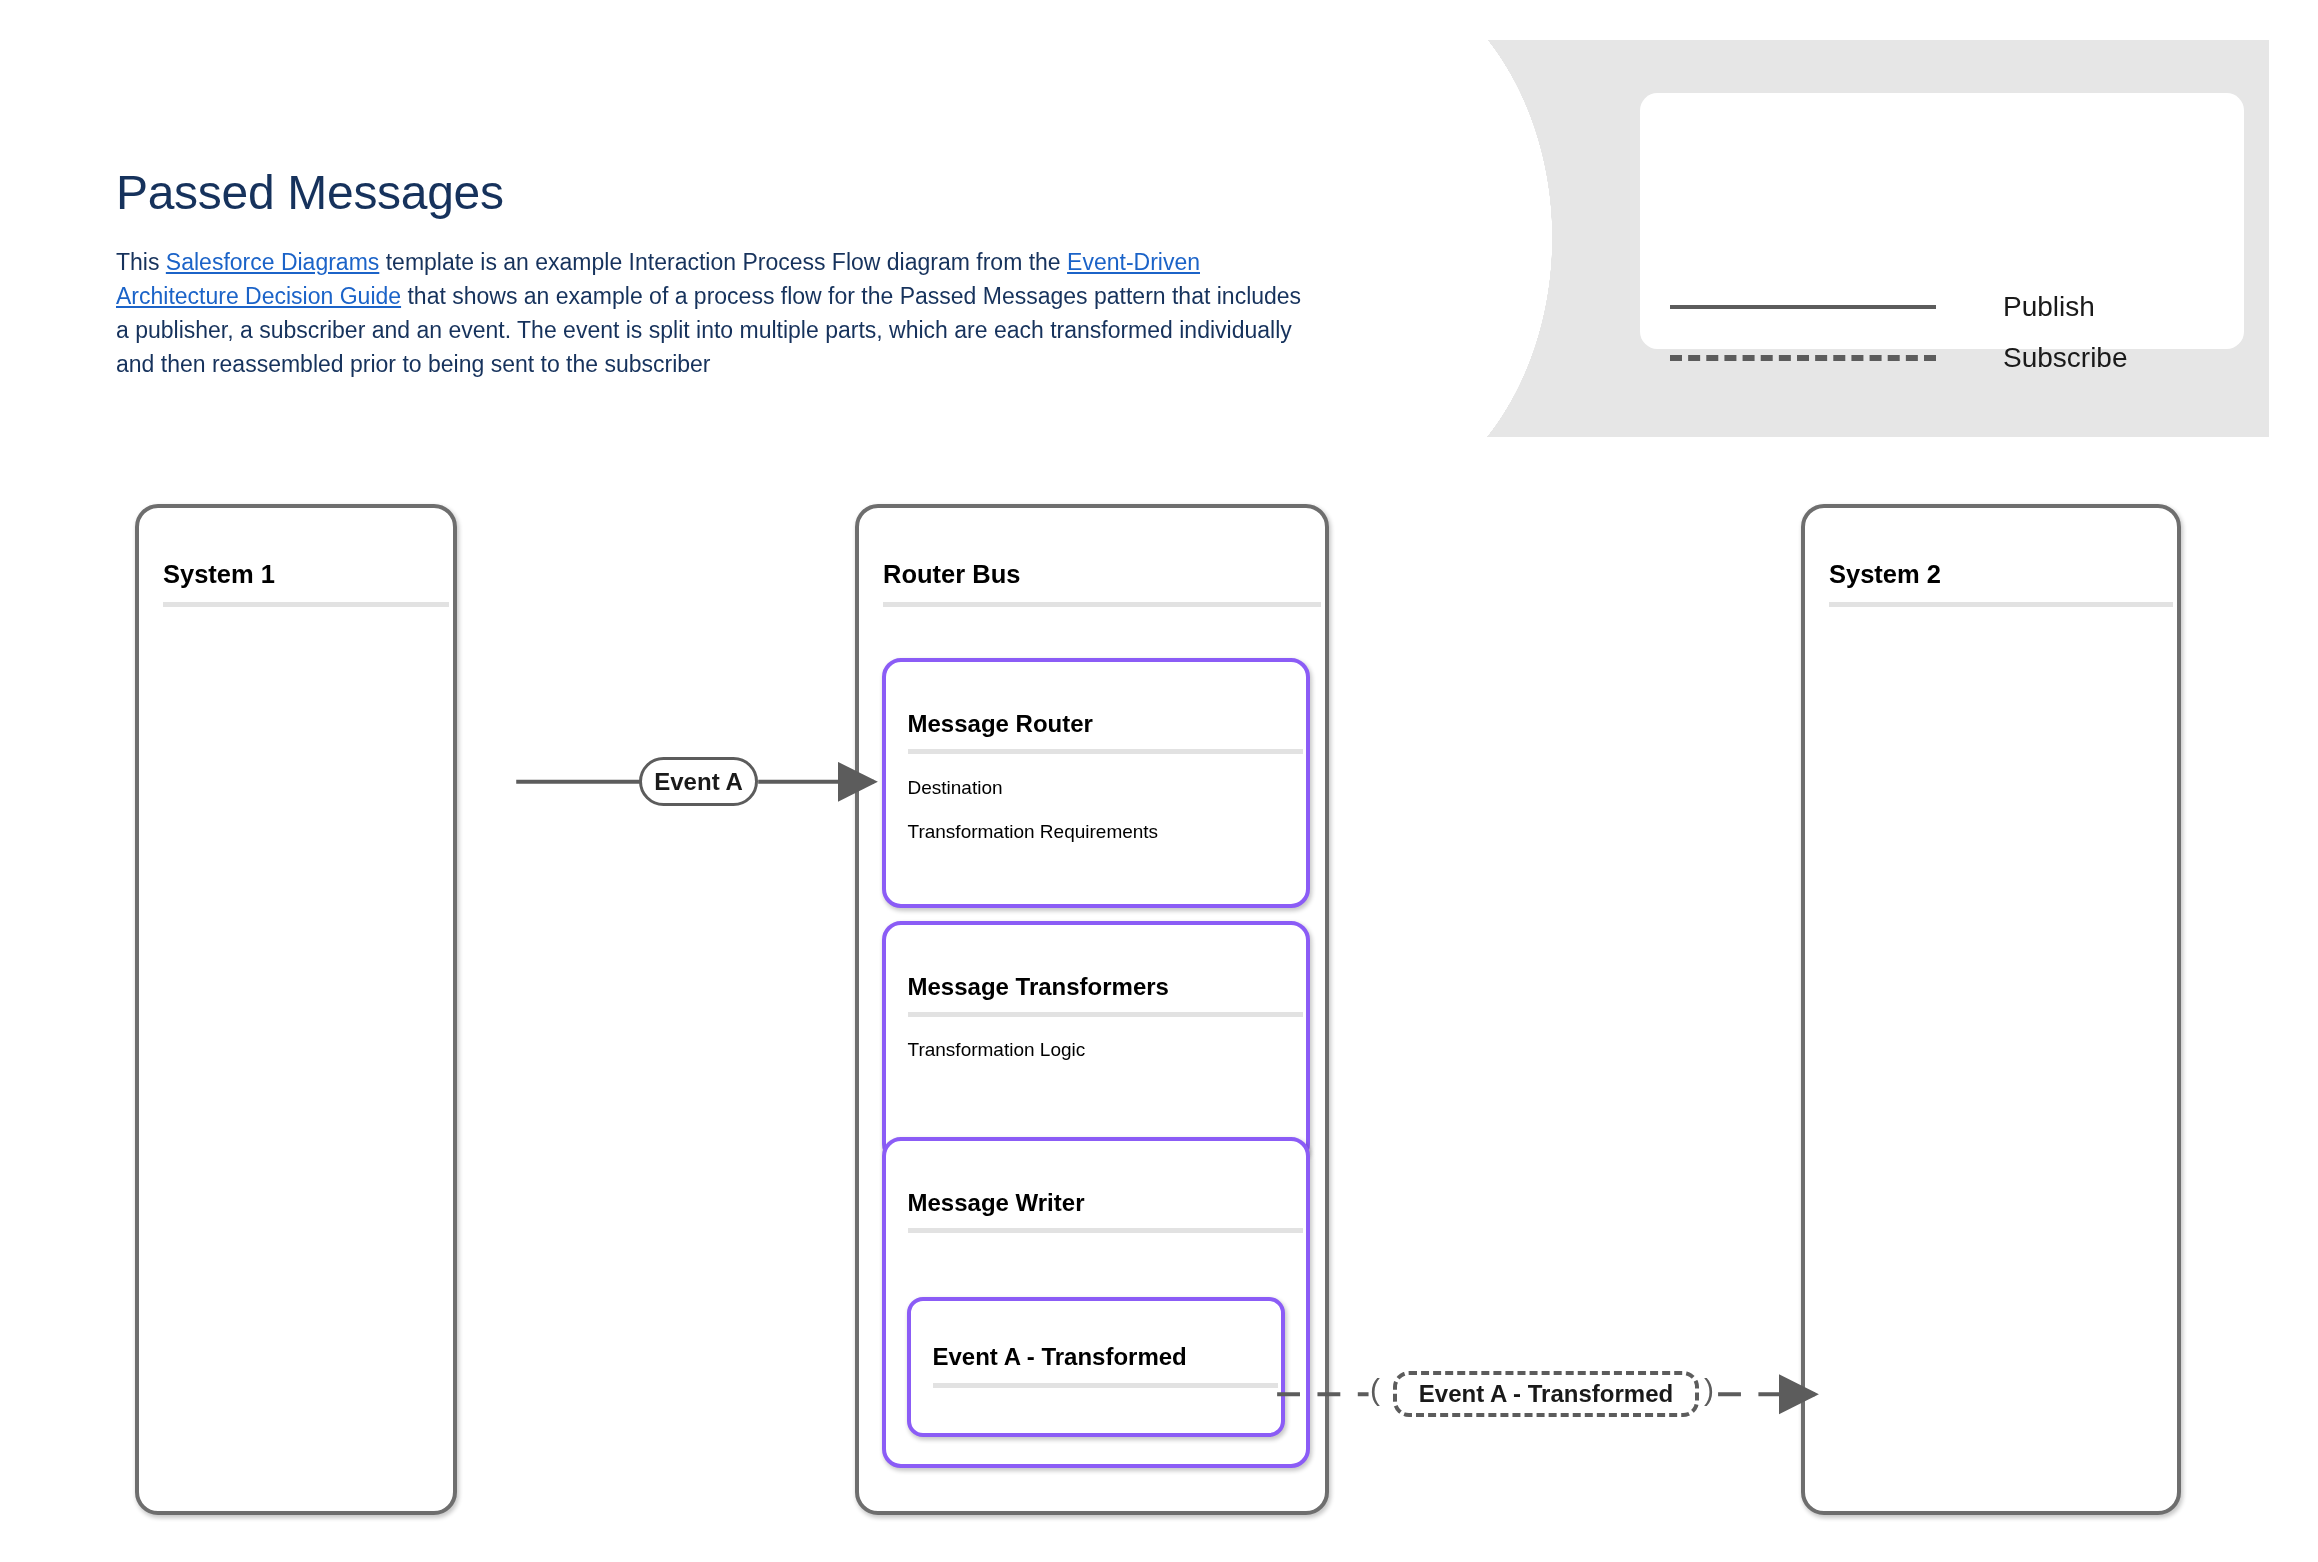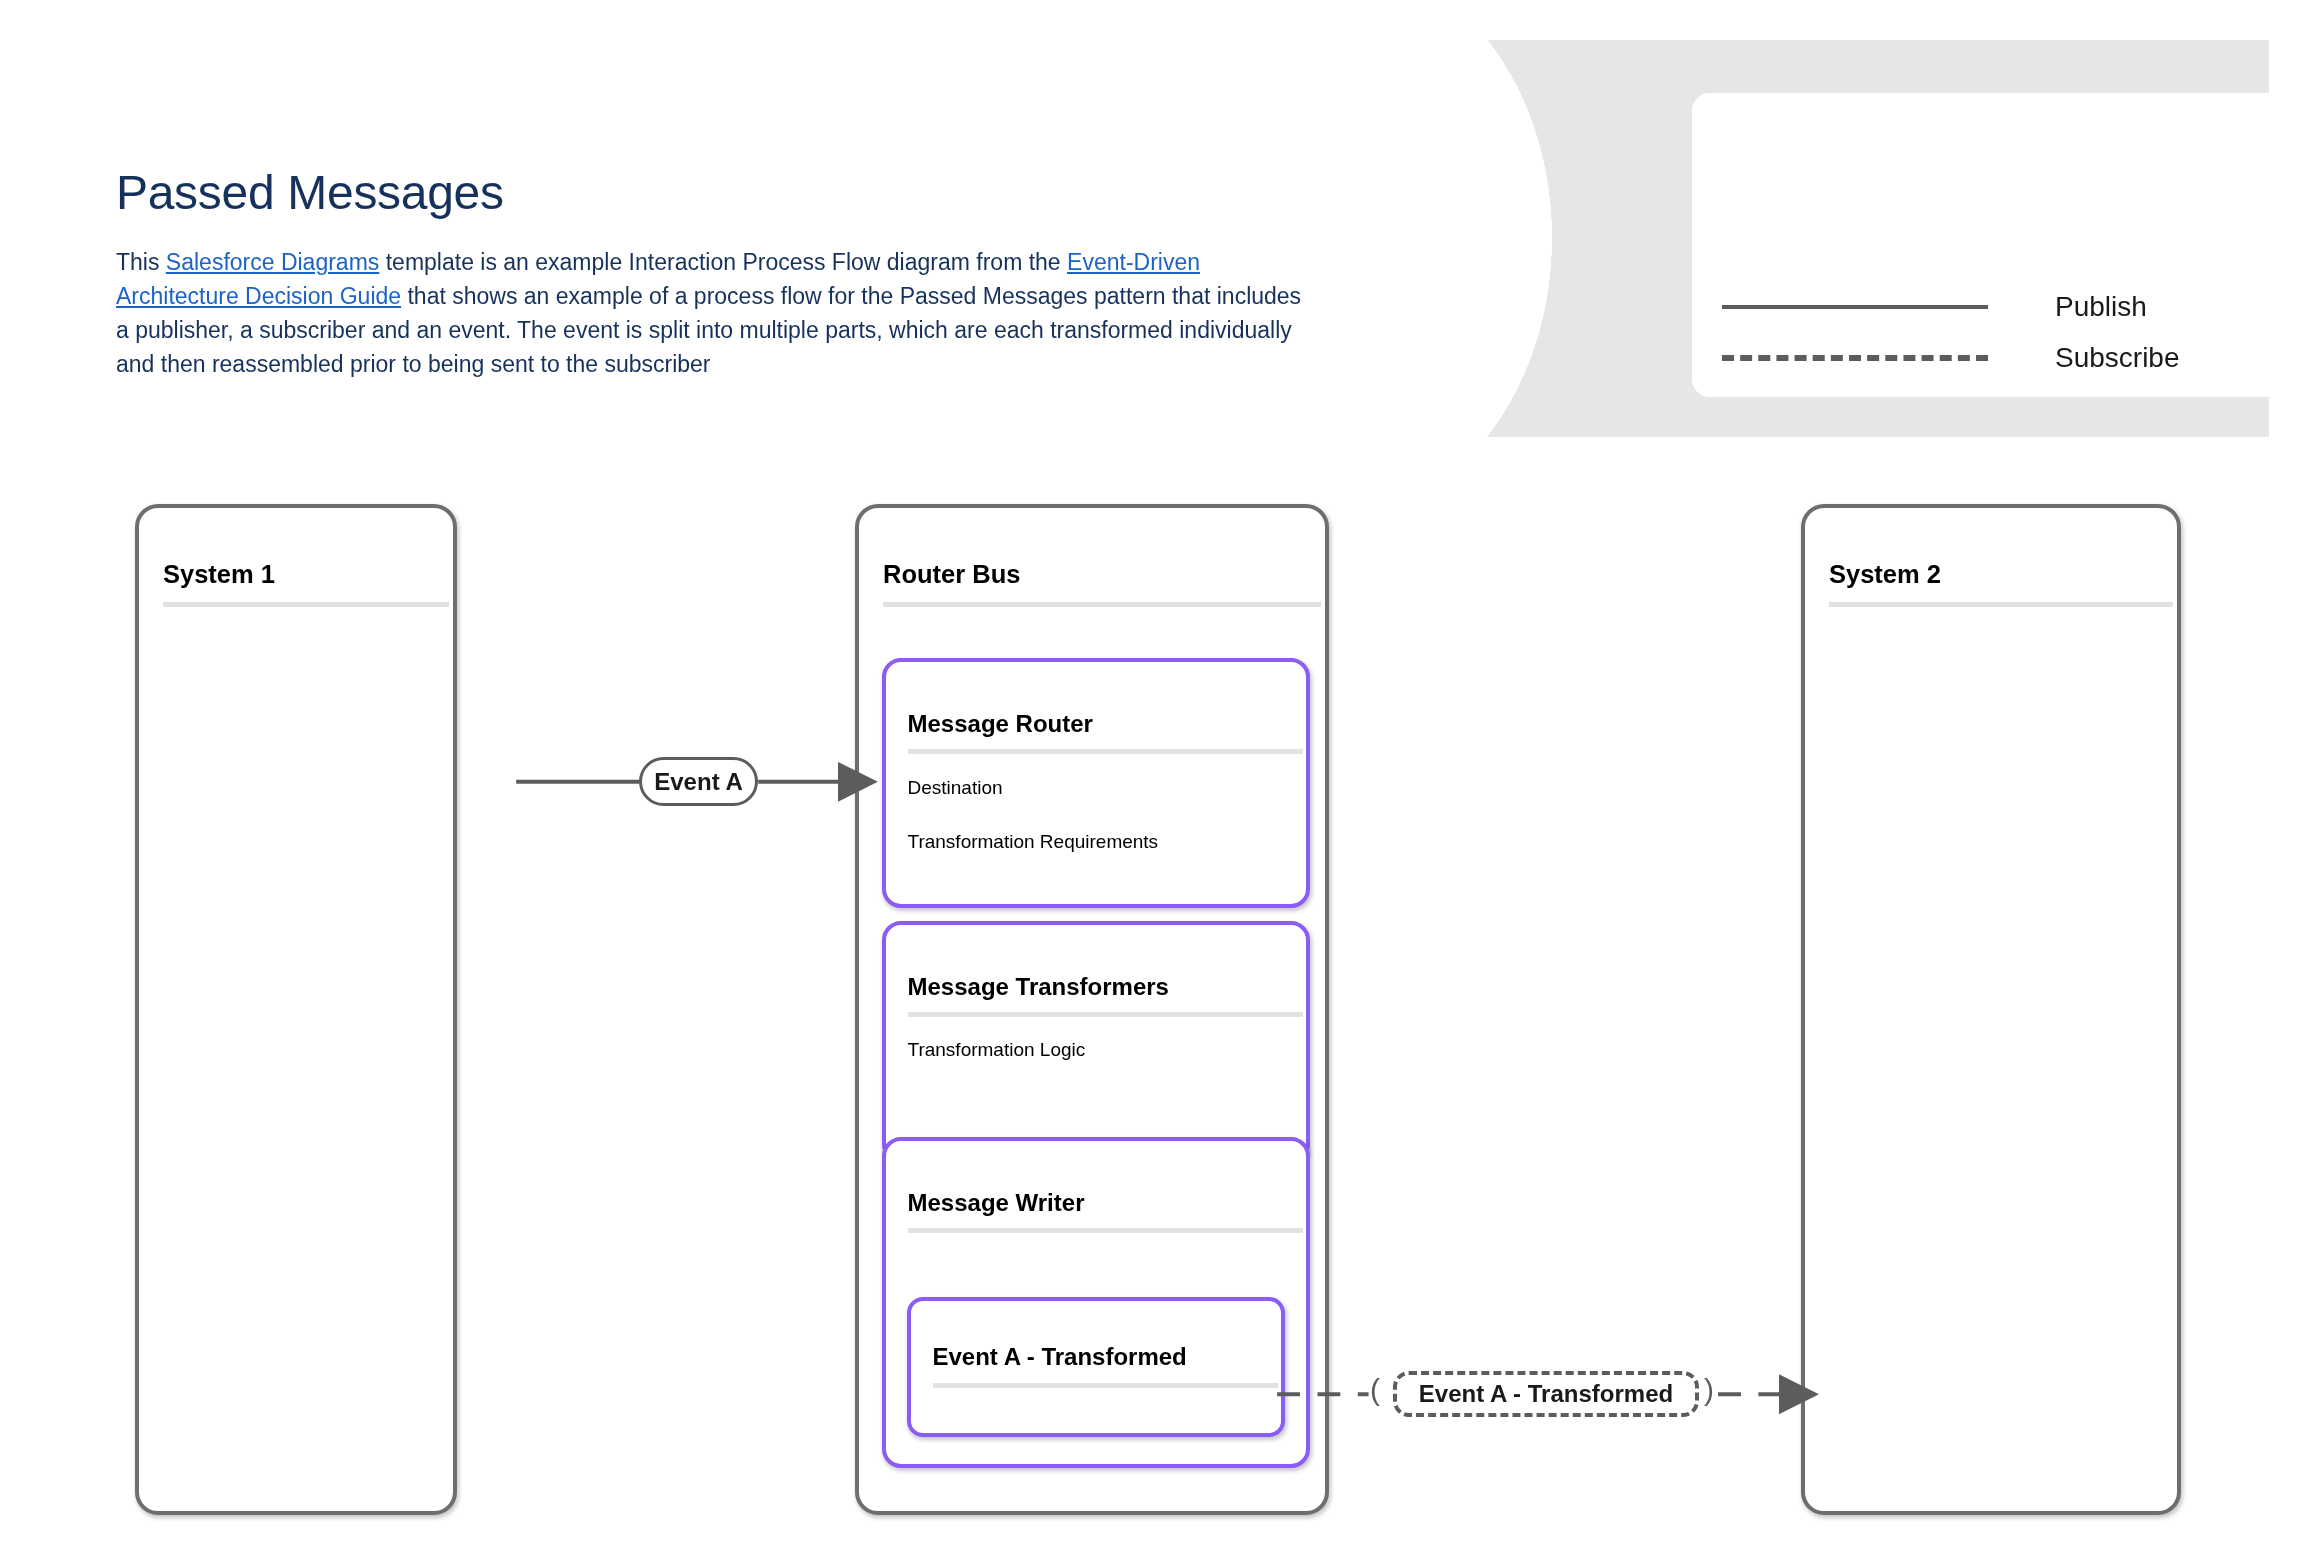--- a/index.html
+++ b/index.html
@@ -24,24 +24,24 @@
     width: 938px;
     height: 397px;
     background: #e6e6e6;
     
     -webkit-mask-image: radial-gradient(ellipse 222px 282px at 0px 198px, transparent 0 99.5%, #000 99.6%);
     mask-image: radial-gradient(ellipse 222px 282px at 0px 198px, transparent 0 99.5%, #000 99.6%);
   }
 
   #legend-card {
     position: absolute;
-    left: 1692px;
+    left: 1640px;
     top: 93px;
     width: 604px;
-    height: 304px;
+    height: 256px;
     background: #ffffff;
     border-radius: 17.5px;
   }
   .legend-row {
     position: absolute;
     left: 30px;
     width: 551px;
     height: 40px;
     display: flex;
     align-items: center;
@@ -158,21 +158,21 @@
     font-size: 19px;
     color: #000;
     white-space: nowrap;
   }
 
   #card-router       { left: 882px; top: 658px;  width: 428px; height: 250px; }
   #card-transformers { left: 882px; top: 921px; width: 428px; height: 242px; }
   #card-writer       { left: 882px; top: 1137px; width: 428px; height: 331px; }
 
   #card-router .field-1 { top: 115px; }
-  #card-router .field-2 { top: 159px; margin-top: 10px; }
+  #card-router .field-2 { top: 159px; }
   #card-transformers .field-1 { top: 114px; }
 
   #card-event-transformed {
     left: 907px; top: 1297px; width: 378px; height: 140px;
     border-radius: 16px;
   }
   #card-event-transformed .card-title { top: 42px; font-size: 24px; }
   #card-event-transformed .card-rule  { top: 82px; }
 
   

